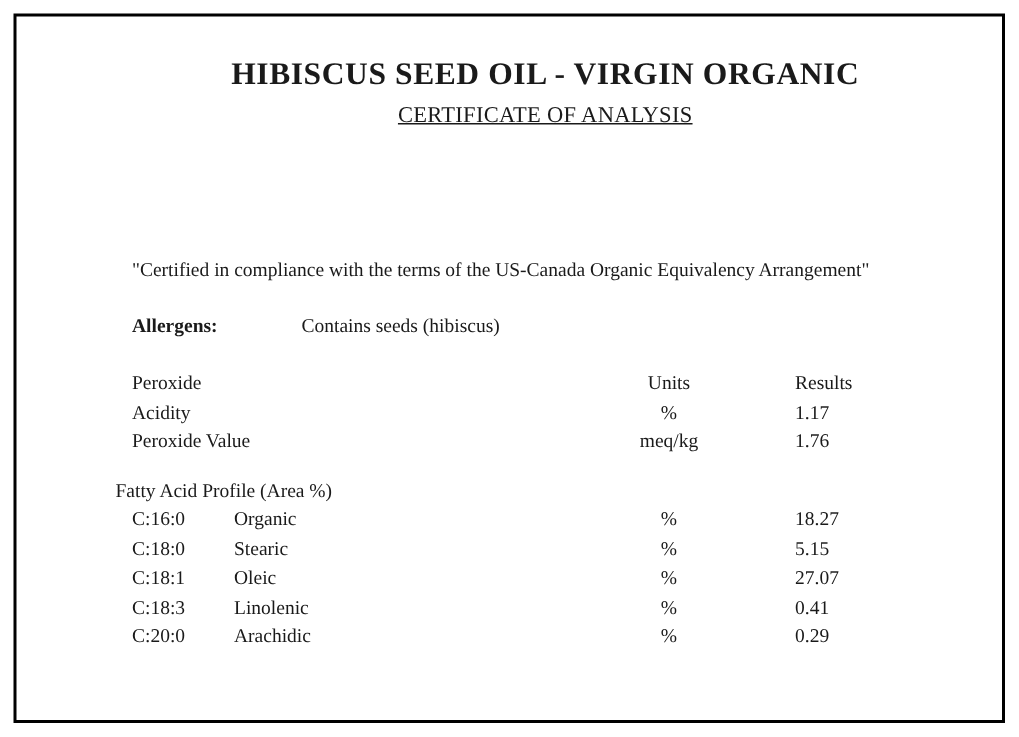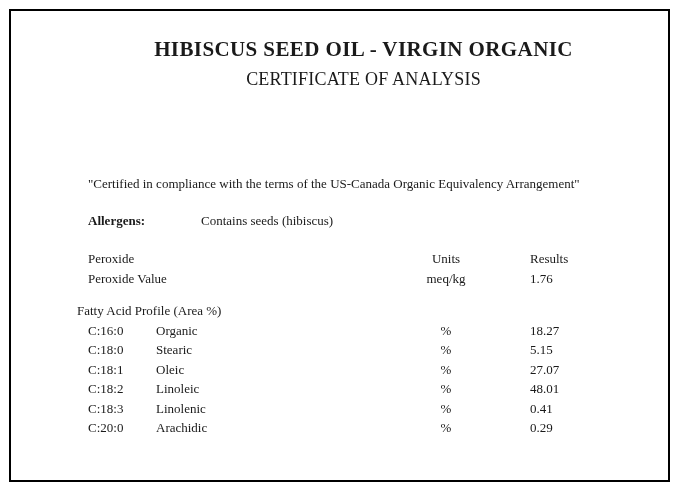--- a/index.html
+++ b/index.html
@@ -43,24 +43,25 @@
   }
   .doc-title {
     text-align: center;
     font-size: 21px;
     font-weight: bold;
     letter-spacing: 0.4px;
     margin: 8px 0 0 0;
   }
   .doc-subtitle {
     text-align: center;
-    font-size: 18px;
+    font-size: 15px;
     font-weight: normal;
     letter-spacing: 0.2px;
     margin: 7px 0 0 0;
+    text-decoration: underline;
   }
   .compliance {
     margin-top: 86px;
     font-size: 13px;
     padding-left: 11px;
   }
   .allergens-row {
     margin-top: 21px;
     font-size: 13px;
     padding-left: 11px;
@@ -135,20 +136,25 @@
 
     <table class="results">
       <tbody>
         <tr class="hdr">
           <td class="col-code" colspan="2">Peroxide</td>
           <td class="col-units" style="text-align:center;">Units</td>
           <td class="col-result">Results</td>
         </tr>
 
         <tr>
+          <td class="col-code" colspan="2">Acidity</td>
+          <td class="col-units" style="text-align:center;">%</td>
+          <td class="col-result">1.17</td>
+        </tr>
+        <tr>
           <td class="col-code" colspan="2">Peroxide Value</td>
           <td class="col-units" style="text-align:center;">meq/kg</td>
           <td class="col-result">1.76</td>
         </tr>
 
         <tr class="spacer-row">
           <td colspan="4"></td>
         </tr>
 
         <tr class="section-title">
@@ -167,26 +173,20 @@
           <td class="col-units" style="text-align:center;">%</td>
           <td class="col-result">5.15</td>
         </tr>
         <tr>
           <td class="col-code">C:18:1</td>
           <td class="col-name">Oleic</td>
           <td class="col-units" style="text-align:center;">%</td>
           <td class="col-result">27.07</td>
         </tr>
         <tr>
-          <td class="col-code">C:18:2</td>
-          <td class="col-name">Linoleic</td>
-          <td class="col-units" style="text-align:center;">%</td>
-          <td class="col-result">48.01</td>
-        </tr>
-        <tr>
           <td class="col-code">C:18:3</td>
           <td class="col-name">Linolenic</td>
           <td class="col-units" style="text-align:center;">%</td>
           <td class="col-result">0.41</td>
         </tr>
         <tr>
           <td class="col-code">C:20:0</td>
           <td class="col-name">Arachidic</td>
           <td class="col-units" style="text-align:center;">%</td>
           <td class="col-result">0.29</td>

